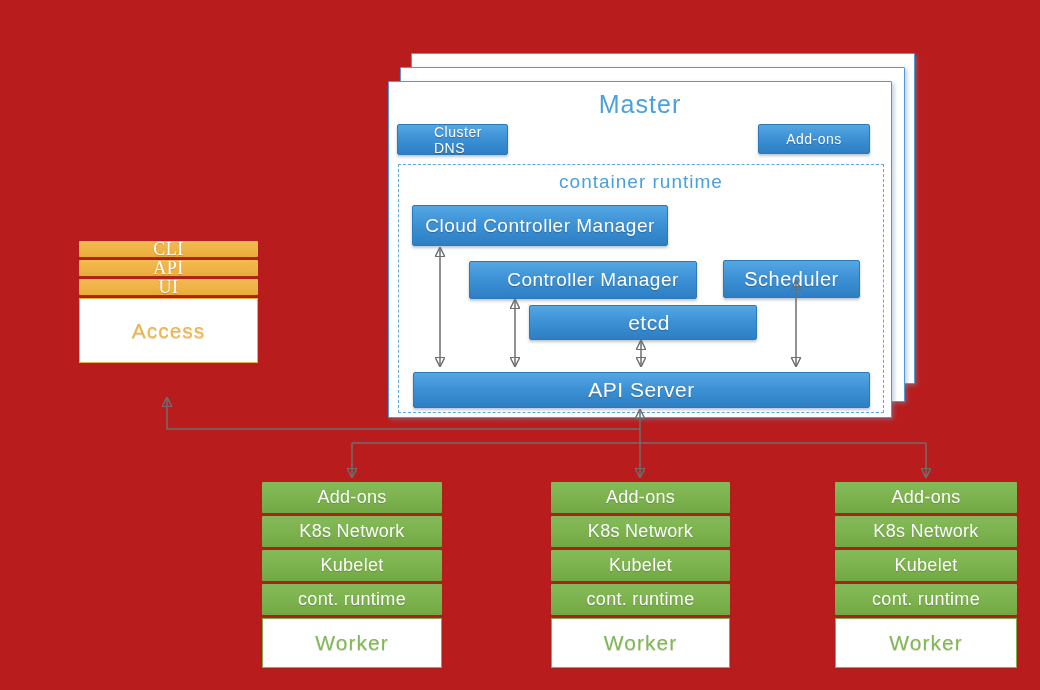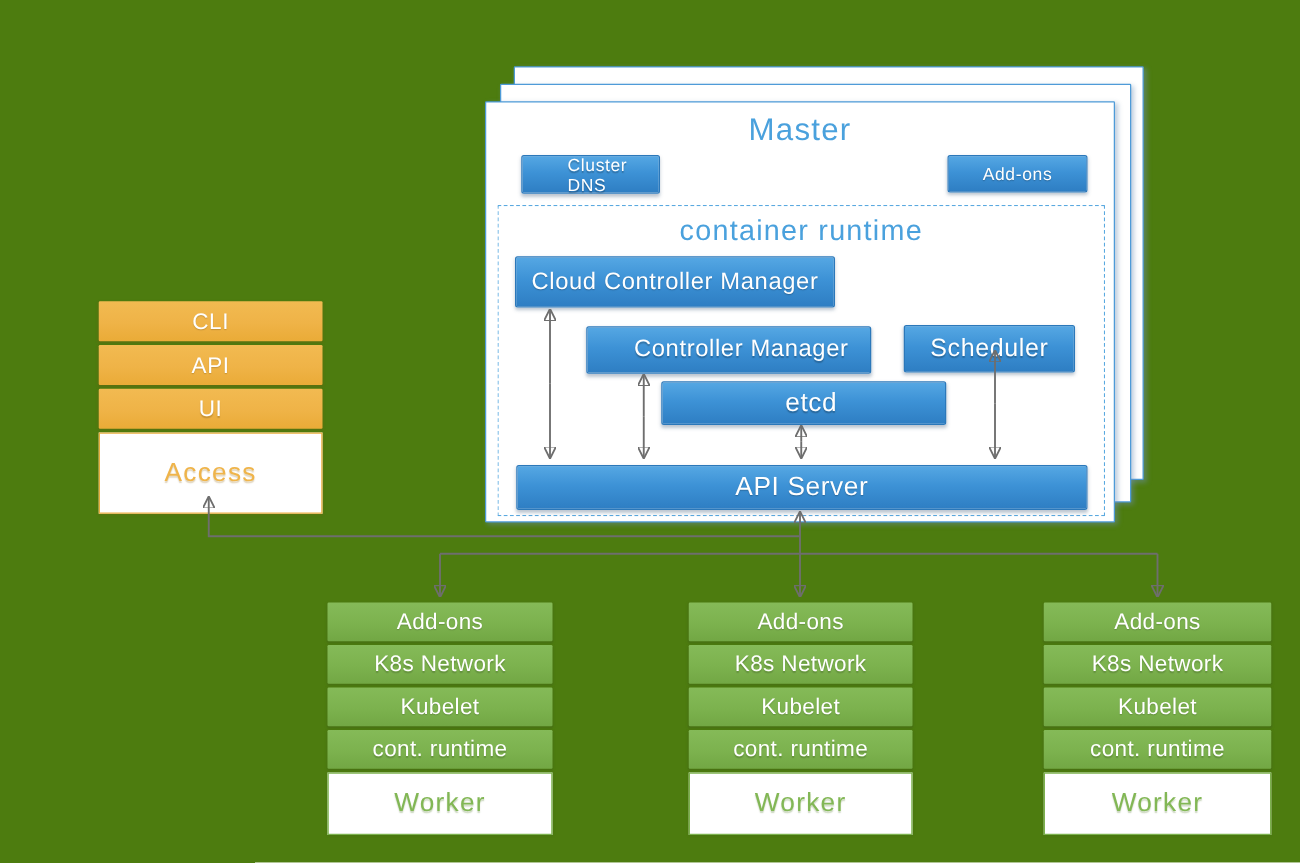--- a/index.html
+++ b/index.html
@@ -1,17 +1,17 @@
 <!DOCTYPE html>
 <html><head>
 <meta charset="utf-8">
 <style>
   html,body { margin:0; padding:0; background:#ffffff; }
   #canvas {
-    position:relative; width:1040px; height:690px; background:#4d7c0f;
+    position:relative; width:1040px; height:690px; background:#b91c1c;
     font-family:"Liberation Sans", sans-serif; overflow:hidden;
   }
 
   
   .layer {
     position:absolute; background:#ffffff;
     border:1.5px solid #4e9bd8; border-radius:1px;
     box-shadow:2px 2px 4px rgba(110,145,180,0.45);
   }
   .layer-back { left:411px; top:53px;  width:502px; height:329px; }
@@ -26,46 +26,46 @@
   
   .bluebox {
     position:absolute; color:#ffffff; border-radius:2px;
     background:linear-gradient(180deg,#55a7e3 0%, #3d92d6 45%, #2e7ec3 100%);
     border:1px solid #2b78ba;
     display:flex; align-items:center; justify-content:center;
     box-shadow:0 2px 3px rgba(60,90,120,0.35);
     text-shadow:0 1px 1px rgba(0,0,0,0.25);
     letter-spacing:0.5px; box-sizing:border-box;
   }
-  .cluster-dns   { left:28px;  top:42px;  width:111px; height:31px; font-size:14px;padding-left:36px; }
+  .cluster-dns   { left:8px;  top:42px;  width:111px; height:31px; font-size:14px;padding-left:36px; }
   .master-addons { left:369px; top:42px;  width:112px; height:30px; font-size:14px; }
 
   .dashed {
     position:absolute; left:9px; top:82px; width:486px; height:249px;
     border:1.5px dashed #5aa9e0; border-radius:1px; box-sizing:border-box;
   }
   .cr-title {
     position:absolute; left:0; top:6px; width:100%; text-align:center;
-    font-size:23px; letter-spacing:1px; color:#4aa1dd;
+    font-size:19px; letter-spacing:1px; color:#4aa1dd;
   }
   .ccm   { left:13px;  top:40px;  width:256px; height:41px; font-size:19px; }
   .cm    { left:70px;  top:96px;  width:228px; height:38px; font-size:19px;padding-left:20px; }
   .sched { left:324px; top:95px;  width:137px; height:38px; font-size:20px; }
   .etcd  { left:130px; top:140px; width:228px; height:35px; font-size:21px;padding-left:12px; }
   .api   { left:14px;  top:207px; width:457px; height:36px; font-size:21px; }
 
   
   .stack { position:absolute; display:flex; flex-direction:column; }
   .access-stack { left:79px; top:241px; width:179px; }
   .orange-row {
-    height:32px; margin-bottom:3px; color:#ffffff; font-size:18px;
+    height:16px; margin-bottom:3px; color:#ffffff; font-size:18px;
     background:linear-gradient(180deg,#f2ba51 0%, #efb347 55%, #eaab37 100%);
     border-radius:1px; display:flex; align-items:center; justify-content:center;
     box-shadow:0 1px 2px rgba(120,90,20,0.35);
-    text-shadow:0 1px 1px rgba(0,0,0,0.18); letter-spacing:0.5px;
+    text-shadow:0 1px 1px rgba(0,0,0,0.18); letter-spacing:0.5px;font-family:Liberation Serif, serif;
   }
   .access-footer {
     height:65px; background:#ffffff; border:1.5px solid #eaaf40;
     display:flex; align-items:center; justify-content:center;
     color:#efb44a; font-size:21px; letter-spacing:1px;
     box-shadow:0 1px 2px rgba(120,90,20,0.25);
     text-shadow:0 1px 1px rgba(150,110,30,0.3); box-sizing:border-box;
   }
 
   

